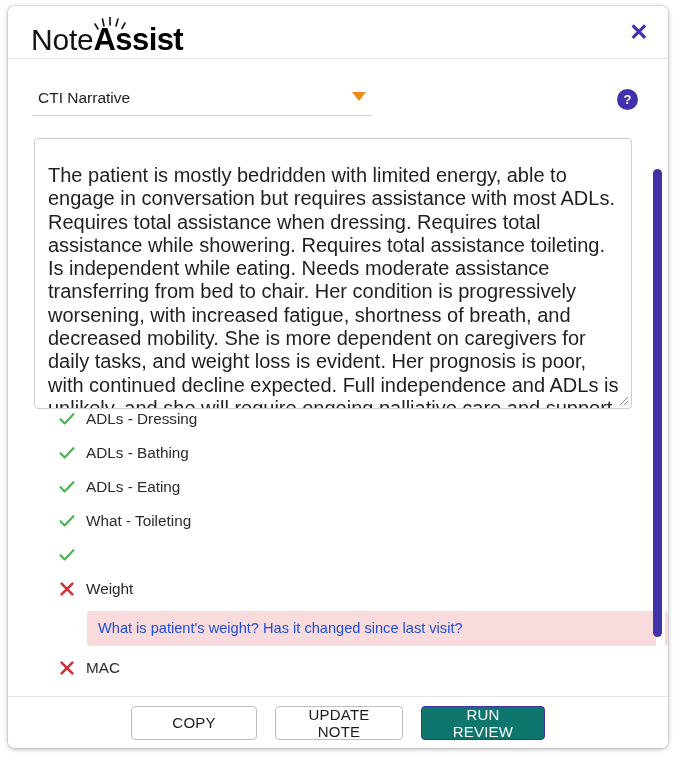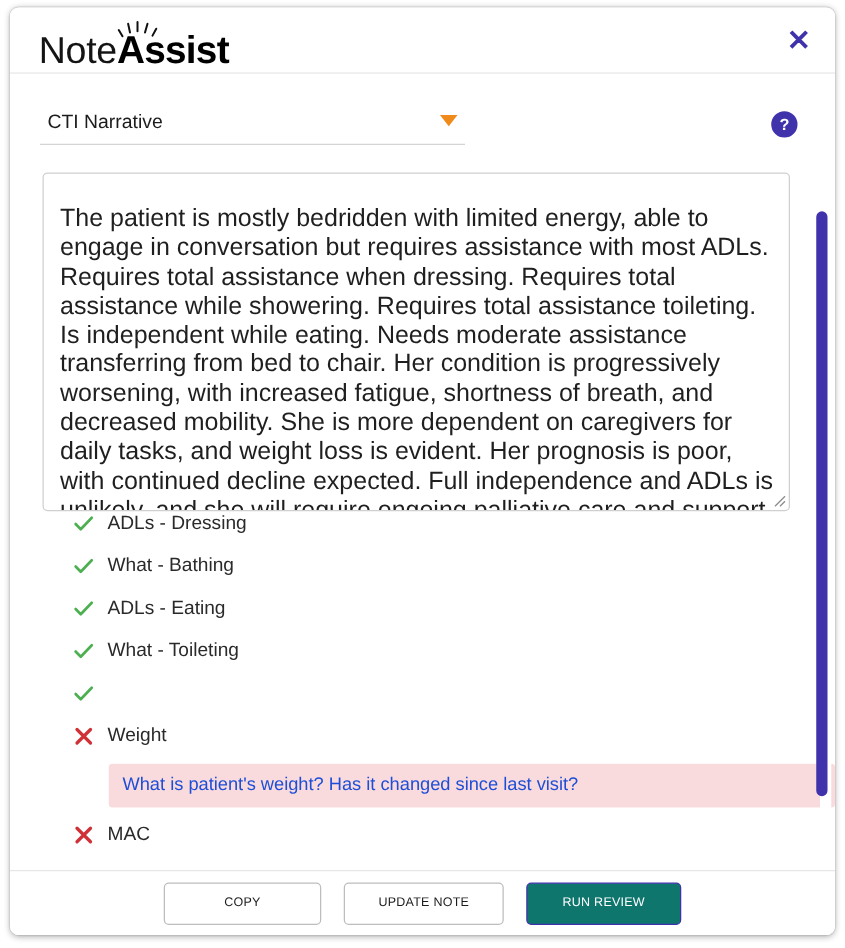--- a/index.html
+++ b/index.html
@@ -254,21 +254,21 @@
     background: #ffffff;
     border-top: 1px solid #e6e6e6;
     display: flex;
     align-items: center;
     justify-content: center;
     gap: 18px;
     box-sizing: border-box;
   }
   .btn {
     font-family: "Liberation Sans", sans-serif;
-    font-size: 10px;
+    font-size: 15px;
     letter-spacing: 0.2px;
     border-radius: 4px;
     cursor: pointer;
     height: 34px;
     padding: 0 16px;
     box-sizing: border-box;
     display: inline-flex;
     align-items: center;
     justify-content: center;
   }
@@ -332,21 +332,21 @@
         <div class="check-item">
           <svg class="check-mark" viewBox="0 0 18 18">
             <path d="M2.5 9.2 L6.6 13.4 L15.4 4.2" stroke="#4caf50" stroke-width="2.1" fill="none" stroke-linecap="round" stroke-linejoin="round"></path>
           </svg>
           <div class="check-label">ADLs - Dressing</div>
         </div>
         <div class="check-item">
           <svg class="check-mark" viewBox="0 0 18 18">
             <path d="M2.5 9.2 L6.6 13.4 L15.4 4.2" stroke="#4caf50" stroke-width="2.1" fill="none" stroke-linecap="round" stroke-linejoin="round"></path>
           </svg>
-          <div class="check-label">What - Bathing</div>
+          <div class="check-label">ADLs - Bathing</div>
         </div>
         <div class="check-item">
           <svg class="check-mark" viewBox="0 0 18 18">
             <path d="M2.5 9.2 L6.6 13.4 L15.4 4.2" stroke="#4caf50" stroke-width="2.1" fill="none" stroke-linecap="round" stroke-linejoin="round"></path>
           </svg>
           <div class="check-label">ADLs - Eating</div>
         </div>
         <div class="check-item">
           <svg class="check-mark" viewBox="0 0 18 18">
             <path d="M2.5 9.2 L6.6 13.4 L15.4 4.2" stroke="#4caf50" stroke-width="2.1" fill="none" stroke-linecap="round" stroke-linejoin="round"></path>

